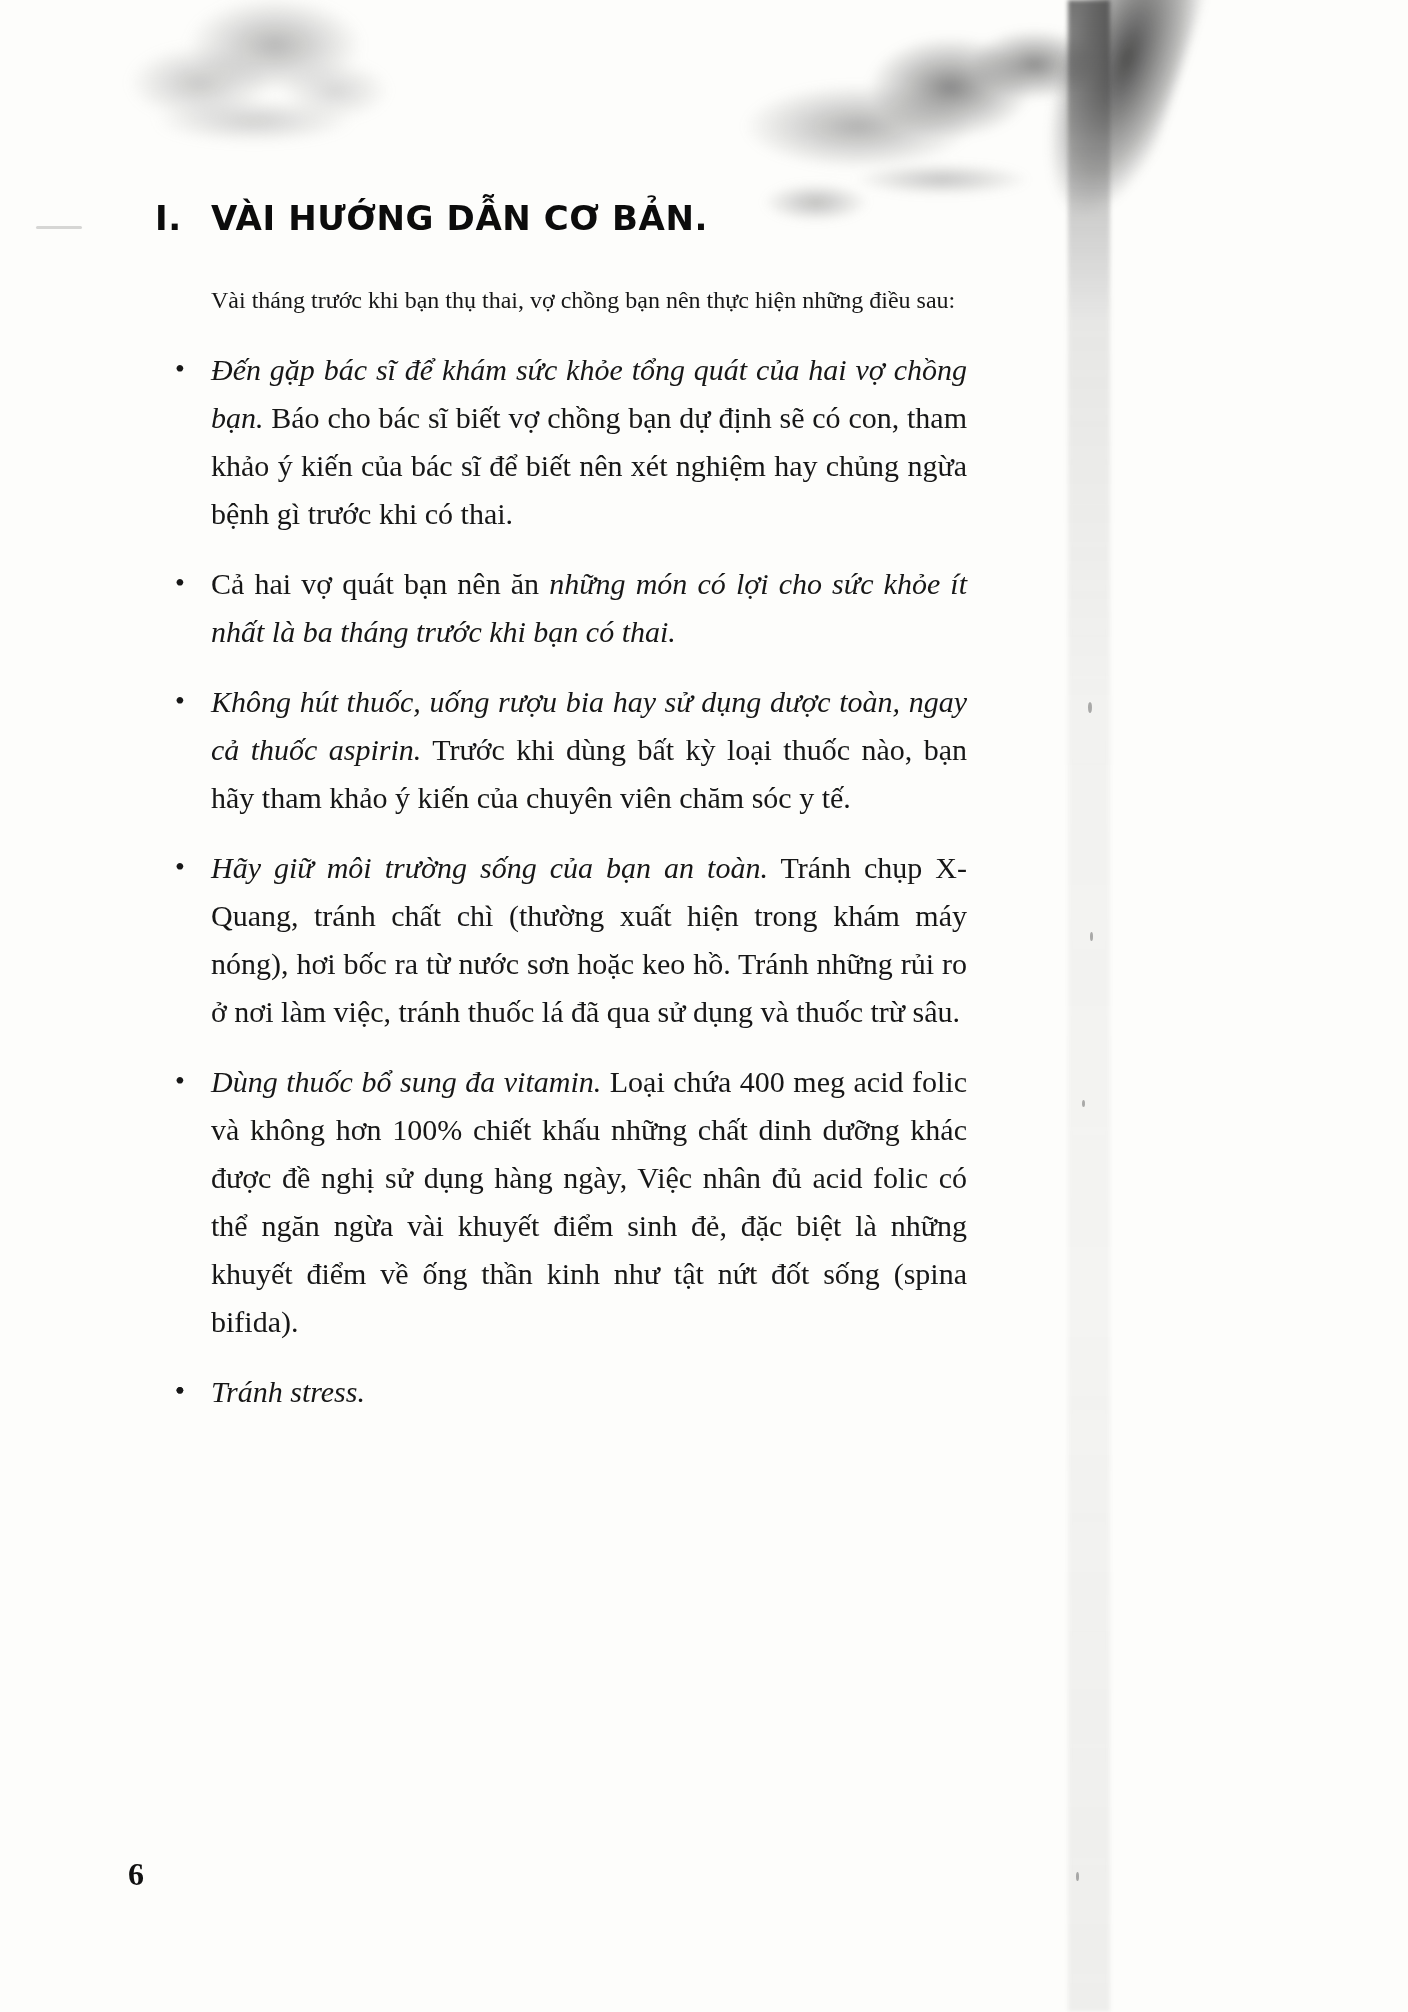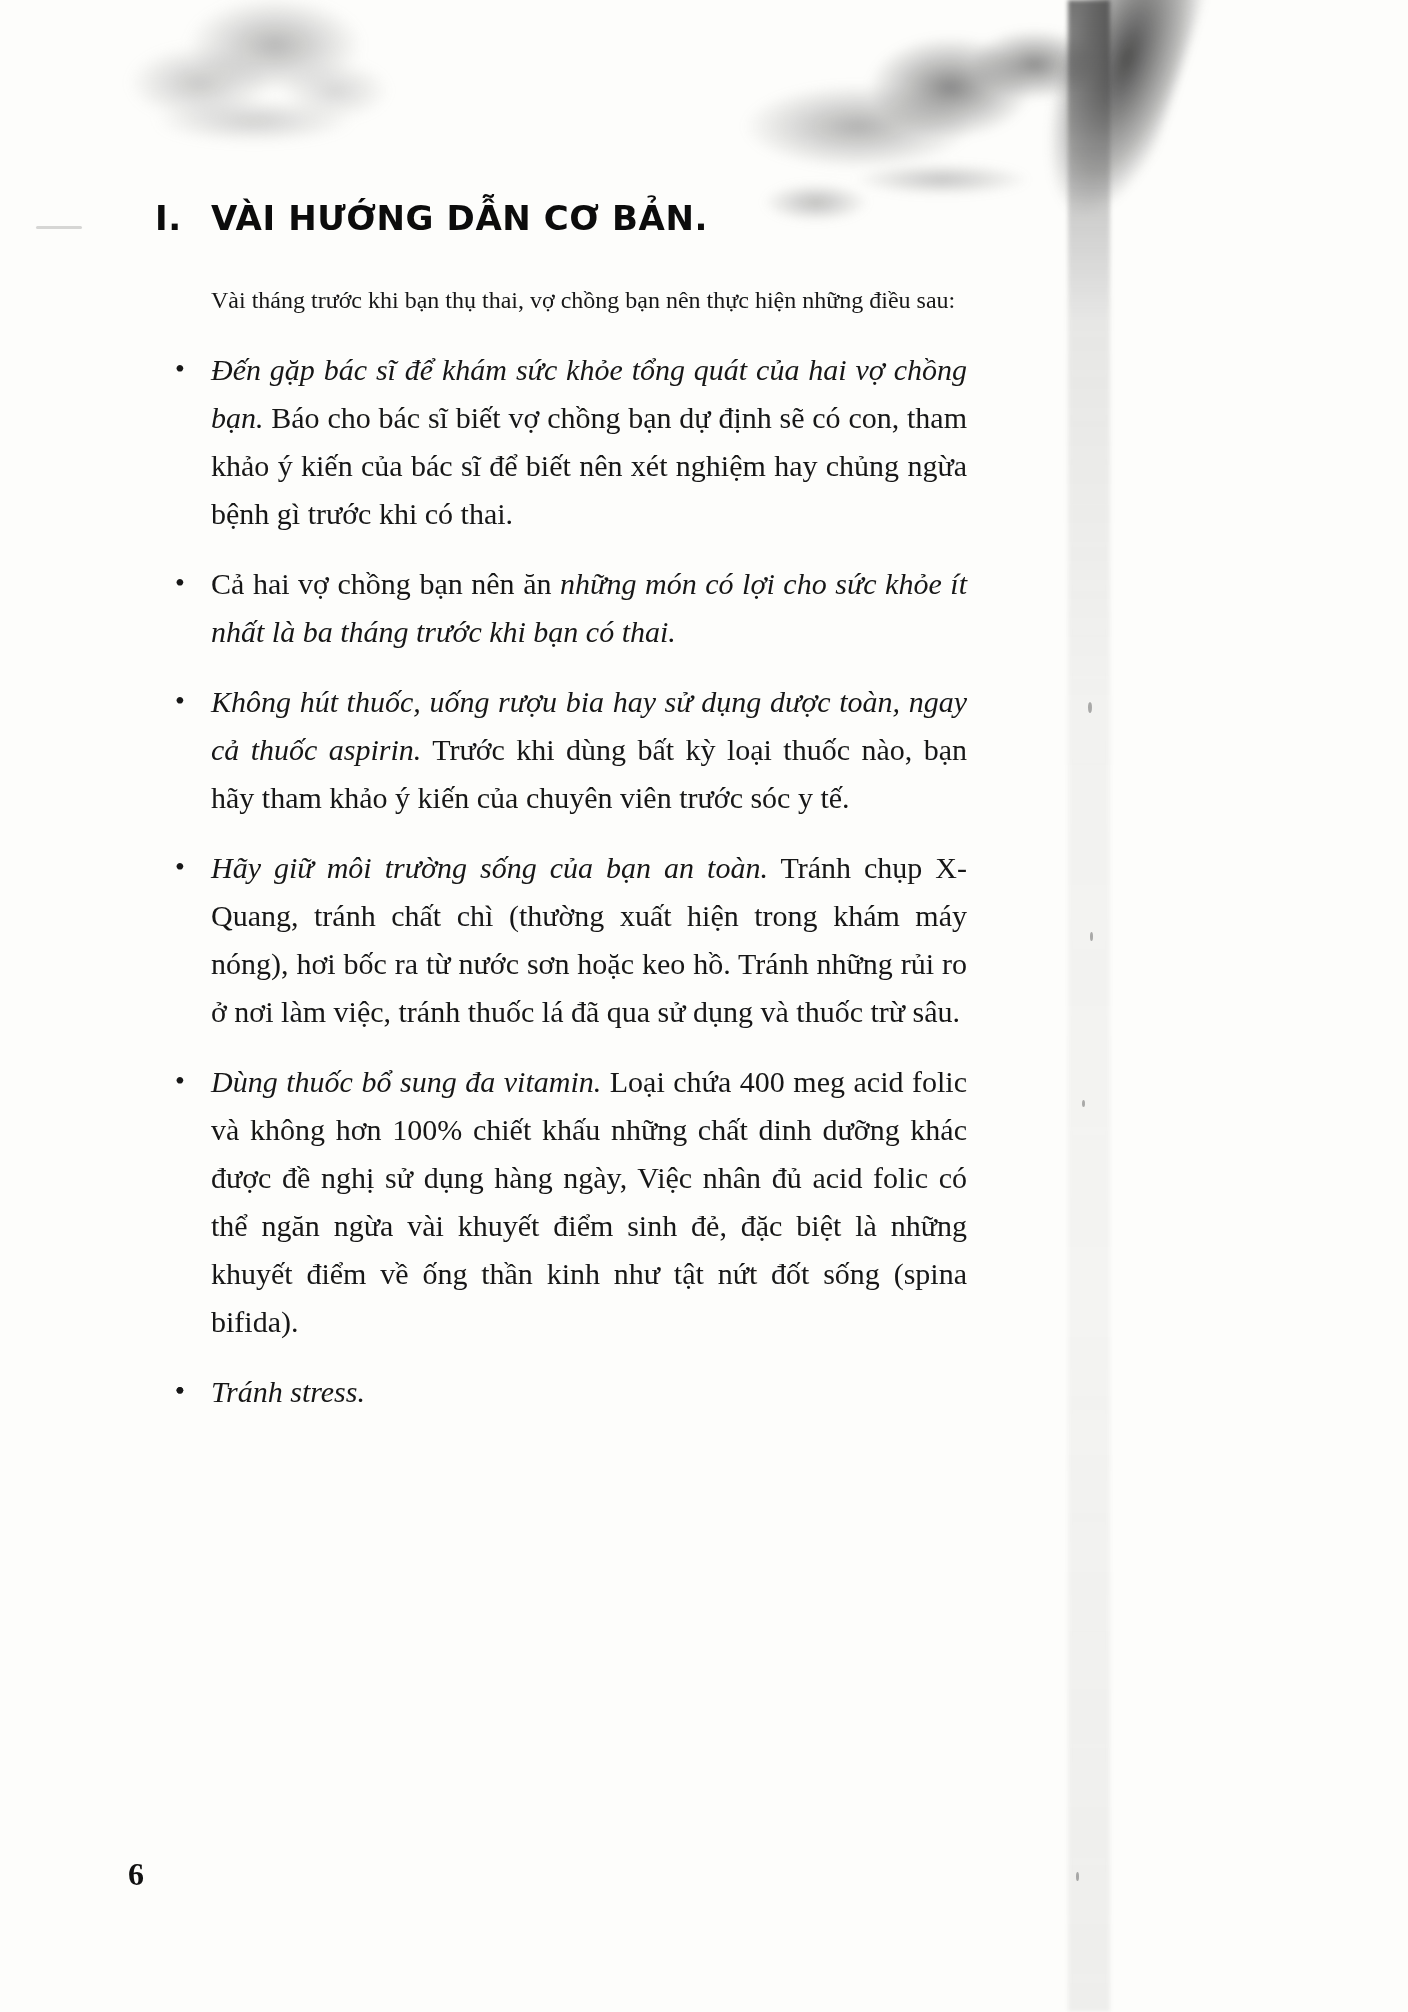--- a/index.html
+++ b/index.html
@@ -141,22 +141,22 @@
 
     <h1 class="heading">
       <span class="heading-numeral">I.</span>
       <span class="heading-title">VÀI HƯỚNG DẪN CƠ BẢN.</span>
     </h1>
 
     <p class="intro">Vài tháng trước khi bạn thụ thai, vợ chồng bạn nên thực hiện những điều sau:</p>
 
     <ul class="bullets" id="bullet-list">
         <li><span class="marker">•</span><span class="it">Đến gặp bác sĩ để khám sức khỏe tổng quát của hai vợ chồng bạn.</span><span class="rm"> Báo cho bác sĩ biết vợ chồng bạn dự định sẽ có con, tham khảo ý kiến của bác sĩ để biết nên xét nghiệm hay chủng ngừa bệnh gì trước khi có thai.</span></li>
-        <li><span class="marker">•</span><span class="rm">Cả hai vợ chồng bạn nên ăn </span><span class="it">những món có lợi cho sức khỏe ít nhất là ba tháng trước khi bạn có thai.</span></li>
-        <li><span class="marker">•</span><span class="it">Không hút thuốc, uống rượu bia hay sử dụng dược toàn, ngay cả thuốc aspirin.</span><span class="rm"> Trước khi dùng bất kỳ loại thuốc nào, bạn hãy tham khảo ý kiến của chuyên viên trước sóc y tế.</span></li>
+        <li><span class="marker">•</span><span class="rm">Cả hai vợ quát bạn nên ăn </span><span class="it">những món có lợi cho sức khỏe ít nhất là ba tháng trước khi bạn có thai.</span></li>
+        <li><span class="marker">•</span><span class="it">Không hút thuốc, uống rượu bia hay sử dụng dược toàn, ngay cả thuốc aspirin.</span><span class="rm"> Trước khi dùng bất kỳ loại thuốc nào, bạn hãy tham khảo ý kiến của chuyên viên chăm sóc y tế.</span></li>
         <li><span class="marker">•</span><span class="it">Hãy giữ môi trường sống của bạn an toàn.</span><span class="rm"> Tránh chụp X-Quang, tránh chất chì (thường xuất hiện trong khám máy nóng), hơi bốc ra từ nước sơn hoặc keo hồ. Tránh những rủi ro ở nơi làm việc, tránh thuốc lá đã qua sử dụng và thuốc trừ sâu.</span></li>
         <li><span class="marker">•</span><span class="it">Dùng thuốc bổ sung đa vitamin.</span><span class="rm"> Loại chứa 400 meg acid folic và không hơn 100% chiết khấu những chất dinh dưỡng khác được đề nghị sử dụng hàng ngày, Việc nhân đủ acid folic có thể ngăn ngừa vài khuyết điểm sinh đẻ, đặc biệt là những khuyết điểm về ống thần kinh như tật nứt đốt sống (spina bifida).</span></li>
         <li><span class="marker">•</span></li>
         <li><span class="marker">•</span><span class="it">Tránh stress.</span></li>
       </ul>
 
   </div>
 
   <div class="page-number">6</div>
 

